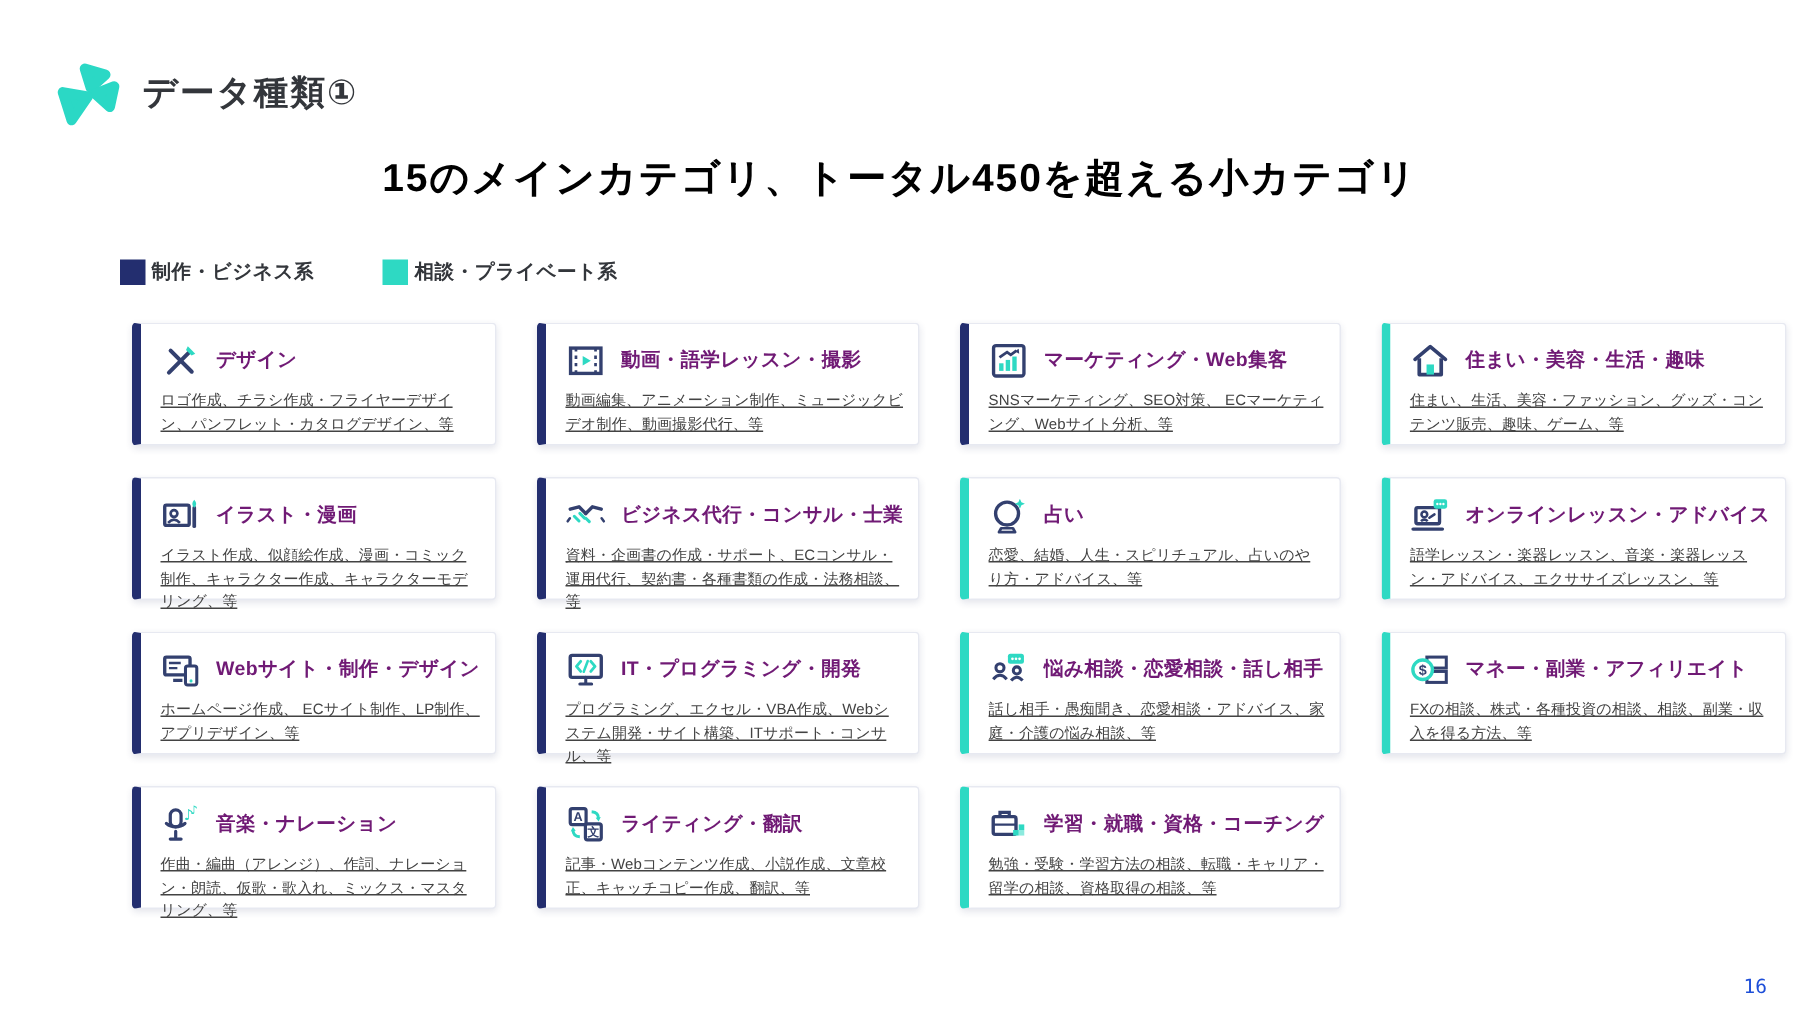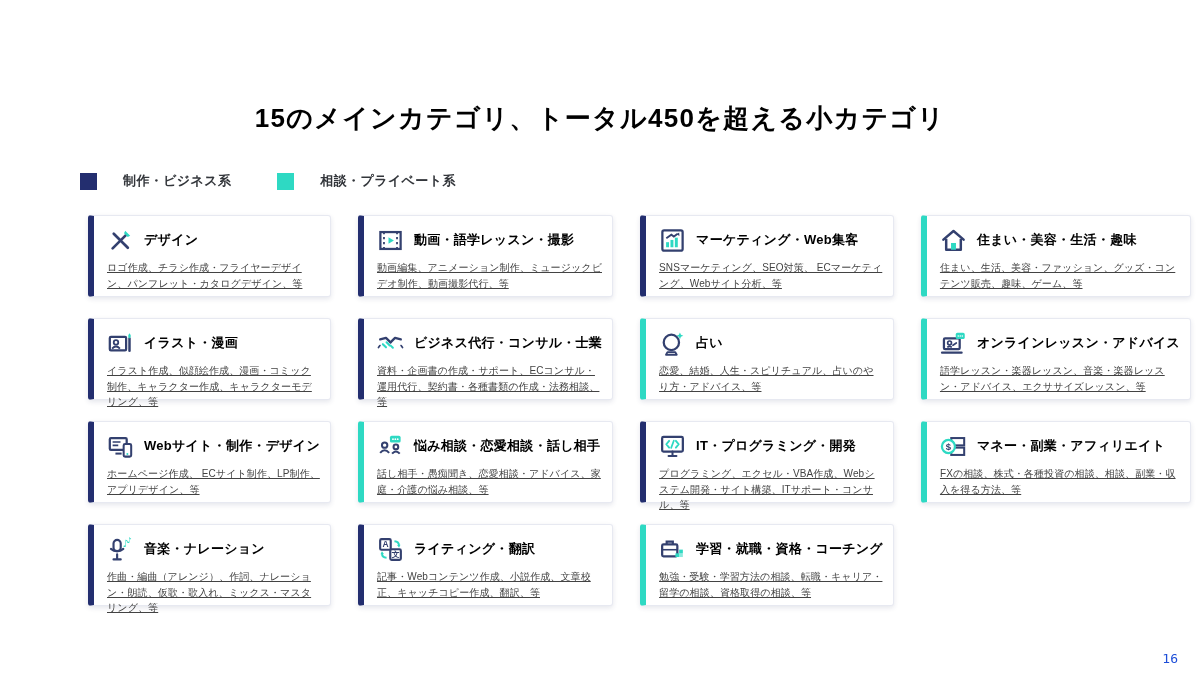--- a/index.html
+++ b/index.html
@@ -11,55 +11,67 @@
   .header{position:absolute;top:38px;left:36px;display:flex;align-items:center;gap:12px;}
   .logo{width:47px;height:47px;}
   .page-title{font-size:23px;font-weight:700;color:#33363b;letter-spacing:0.06em;}
   
   .subtitle{
     position:absolute;top:101px;left:0;width:100%;text-align:center;
     font-size:26px;font-weight:700;color:#000000;letter-spacing:0.05em;
   }
   
   .legend{position:absolute;top:172px;left:80px;display:flex;align-items:center;gap:46px;}
-  .legend-item{display:flex;align-items:center;gap:26px;}
+  .legend-item{display:flex;align-items:center;gap:4px;}
   .swatch{width:17px;height:17px;display:inline-block;}
   .legend-label{font-size:13px;font-weight:700;color:#33363b;letter-spacing:0.03em;}
   
   .grid{
     position:absolute;top:215px;left:88px;width:1040px;
     display:grid;grid-template-columns:repeat(4,1fr);
     column-gap:27px;row-gap:21px;grid-auto-rows:82px;
   }
   .card{
     position:relative;background:#fff;box-sizing:border-box;
     border:1px solid #e7e9f1;border-left:6px solid var(--accent,#232e6f);
     border-radius:3px;box-shadow:0 2px 5px rgba(40,50,100,0.12);
     padding:9px 10px 8px 13px;
   }
   .card-head{display:flex;align-items:center;gap:10px;height:30px;}
   .card-icon{width:27px;height:27px;flex:0 0 27px;display:inline-flex;}
   .card-icon svg{width:27px;height:27px;}
   .card-title{
-    font-size:13px;font-weight:700;color:#000000;letter-spacing:0.02em;white-space:nowrap;
+    font-size:13px;font-weight:700;color:#701a75;letter-spacing:0.02em;white-space:nowrap;
   }
   .card-desc{
     margin:5px 0 0 0;font-size:10px;line-height:1.55;color:#434343;letter-spacing:0.01em;text-decoration:underline;
   }
   
   .page-number{
     position:absolute;right:22px;bottom:9px;font-size:13px;color:#1d4ed8;
     font-family:"DejaVu Sans Mono","Liberation Sans",sans-serif;
   }
 </style>
 </head>
 <body>
 
 <div class="slide">
 
+  <div class="header">
+    <span class="logo">
+      <svg viewBox="0 0 48 48" aria-hidden="true">
+        <g fill="#2bd8c5" stroke="#2bd8c5" stroke-width="7" stroke-linejoin="round">
+          <path d="M21 8 L35 12 L25 21 Z"></path>
+          <path d="M41 20 L38 34 L28 25 Z"></path>
+          <path d="M6 24 L23 27 L12 43 Z"></path>
+        </g>
+      </svg>
+    </span>
+    <span class="page-title">データ種類①</span>
+  </div>
 
   <div class="subtitle">15のメインカテゴリ、トータル450を超える小カテゴリ</div>
 
   <div class="legend">
     <div class="legend-item">
       <span class="swatch" style="background: rgb(35, 46, 111);"></span>
       <span class="legend-label">制作・ビジネス系</span>
     </div>
     <div class="legend-item">
       <span class="swatch" style="background: rgb(46, 217, 195);"></span>
@@ -206,54 +218,54 @@
               <path d="M7.5 18.3 h5.5" stroke="#33406f" stroke-width="1.8"></path>
               <rect x="14.8" y="9.8" width="6.7" height="11.2" rx="1.3" fill="#fff" stroke="#33406f" stroke-width="1.8"></rect>
               <circle cx="18.1" cy="18.6" r="0.9" fill="#2ed9c3"></circle>
             </svg>
           </span>
       <span class="card-title">Webサイト・制作・デザイン</span>
     </div>
     <p class="card-desc">ホームページ作成、 ECサイト制作、LP制作、アプリデザイン、等</p>
   </div>
 
+  <div class="card" style="--accent: #232e6f;">
+    <div class="card-head">
+      <span class="card-icon">
+            <svg viewBox="0 0 24 24">
+              <rect x="2.8" y="3.5" width="18.4" height="13" rx="1.2" fill="none" stroke="#33406f" stroke-width="2"></rect>
+              <path d="M12 16.5 v3.2 M8.5 20.5 h7" stroke="#33406f" stroke-width="1.8" stroke-linecap="round"></path>
+              <path d="M9 7 L6.5 10 L9 13 M15 7 L17.5 10 L15 13" fill="none" stroke="#2ed9c3" stroke-width="1.7" stroke-linecap="round" stroke-linejoin="round"></path>
+              <path d="M13.2 6.8 L10.8 13.2" stroke="#2ed9c3" stroke-width="1.5" stroke-linecap="round"></path>
+            </svg>
+          </span>
+      <span class="card-title">IT・プログラミング・開発</span>
+    </div>
+    <p class="card-desc">プログラミング、エクセル・VBA作成、Webシステム開発・サイト構築、ITサポート・コンサル、等</p>
+  </div>
+
   <div class="card" style="--accent: #2ed9c3;">
     <div class="card-head">
       <span class="card-icon">
             <svg viewBox="0 0 24 24">
               <circle cx="6.8" cy="10.8" r="2.4" fill="none" stroke="#33406f" stroke-width="1.8"></circle>
               <path d="M2.8 17.6 Q6.8 13 10.8 17.6" fill="none" stroke="#33406f" stroke-width="1.8"></path>
               <circle cx="16.8" cy="12.4" r="2.1" fill="none" stroke="#33406f" stroke-width="1.8"></circle>
               <path d="M13.4 18.4 Q16.8 14.4 20.2 18.4" fill="none" stroke="#33406f" stroke-width="1.8"></path>
               <rect x="11.5" y="2.5" width="9.5" height="6" rx="1.5" fill="#2ed9c3"></rect>
               <circle cx="14.2" cy="5.5" r="0.8" fill="#fff"></circle>
               <circle cx="16.3" cy="5.5" r="0.8" fill="#fff"></circle>
               <circle cx="18.4" cy="5.5" r="0.8" fill="#fff"></circle>
             </svg>
           </span>
       <span class="card-title">悩み相談・恋愛相談・話し相手</span>
     </div>
     <p class="card-desc">話し相手・愚痴聞き、恋愛相談・アドバイス、家庭・介護の悩み相談、等</p>
   </div>
 
-  <div class="card" style="--accent: #232e6f;">
-    <div class="card-head">
-      <span class="card-icon">
-            <svg viewBox="0 0 24 24">
-              <rect x="2.8" y="3.5" width="18.4" height="13" rx="1.2" fill="none" stroke="#33406f" stroke-width="2"></rect>
-              <path d="M12 16.5 v3.2 M8.5 20.5 h7" stroke="#33406f" stroke-width="1.8" stroke-linecap="round"></path>
-              <path d="M9 7 L6.5 10 L9 13 M15 7 L17.5 10 L15 13" fill="none" stroke="#2ed9c3" stroke-width="1.7" stroke-linecap="round" stroke-linejoin="round"></path>
-              <path d="M13.2 6.8 L10.8 13.2" stroke="#2ed9c3" stroke-width="1.5" stroke-linecap="round"></path>
-            </svg>
-          </span>
-      <span class="card-title">IT・プログラミング・開発</span>
-    </div>
-    <p class="card-desc">プログラミング、エクセル・VBA作成、Webシステム開発・サイト構築、ITサポート・コンサル、等</p>
-  </div>
-
   <div class="card" style="--accent: #2ed9c3;">
     <div class="card-head">
       <span class="card-icon">
             <svg viewBox="0 0 24 24">
               <rect x="10" y="4.5" width="11.5" height="6.5" fill="none" stroke="#33406f" stroke-width="1.8"></rect>
               <rect x="10" y="13" width="11.5" height="6.5" fill="none" stroke="#33406f" stroke-width="1.8"></rect>
               <circle cx="7.5" cy="12" r="5.8" fill="#fff" stroke="#2ed9c3" stroke-width="2"></circle>
               <text x="7.5" y="15" font-size="8.5" font-weight="bold" fill="#33406f" text-anchor="middle" font-family="Liberation Sans, sans-serif">$</text>
             </svg>
           </span>

